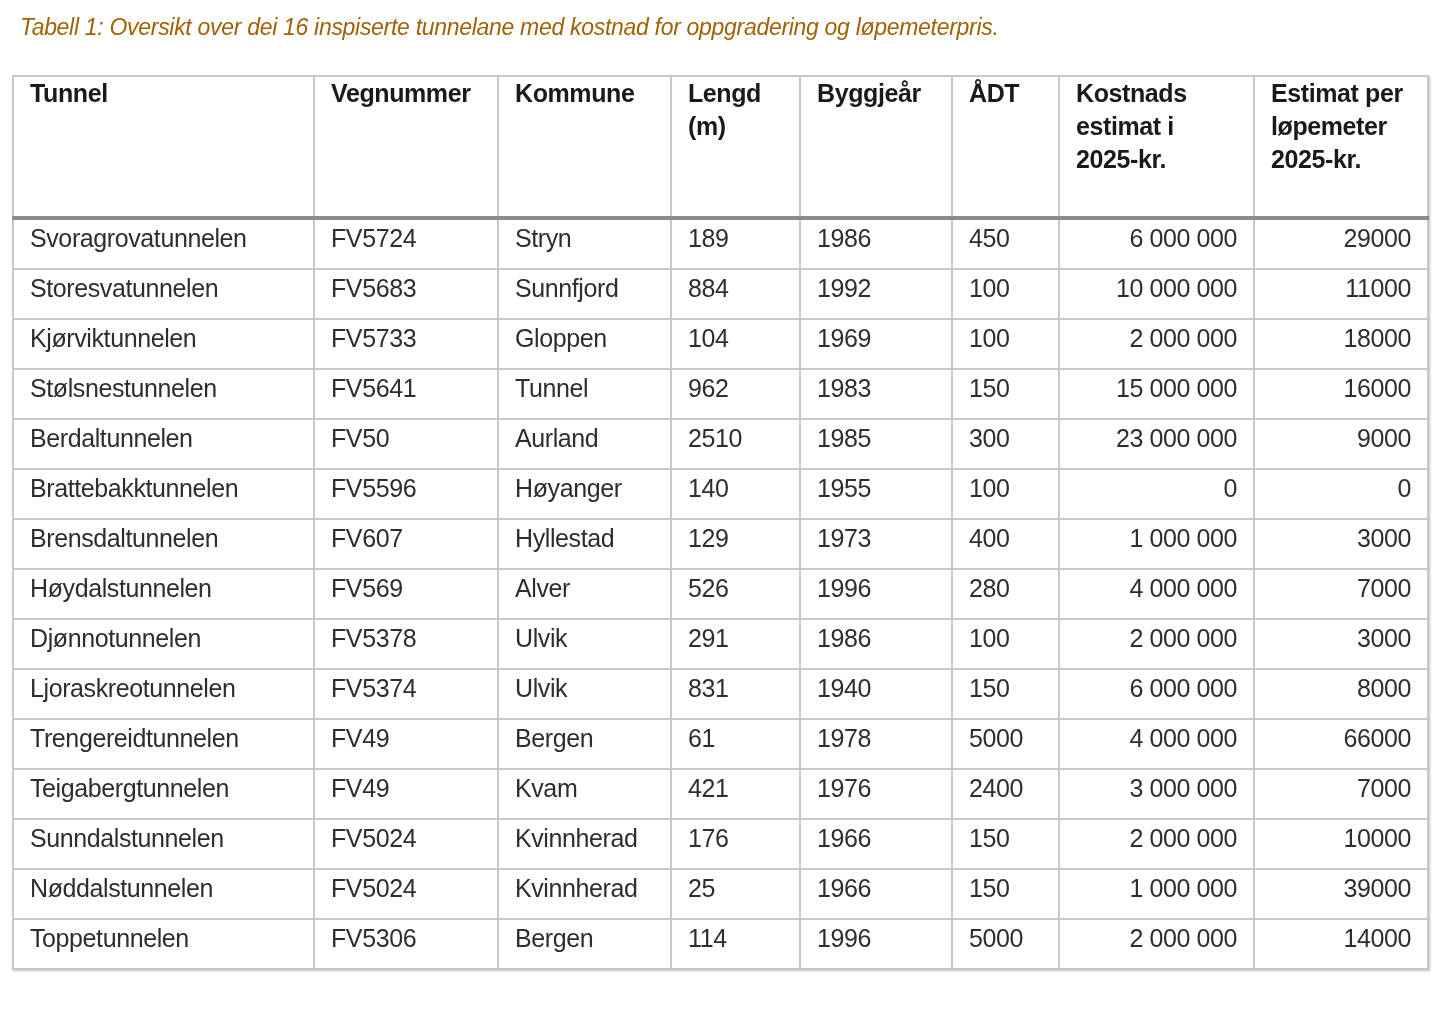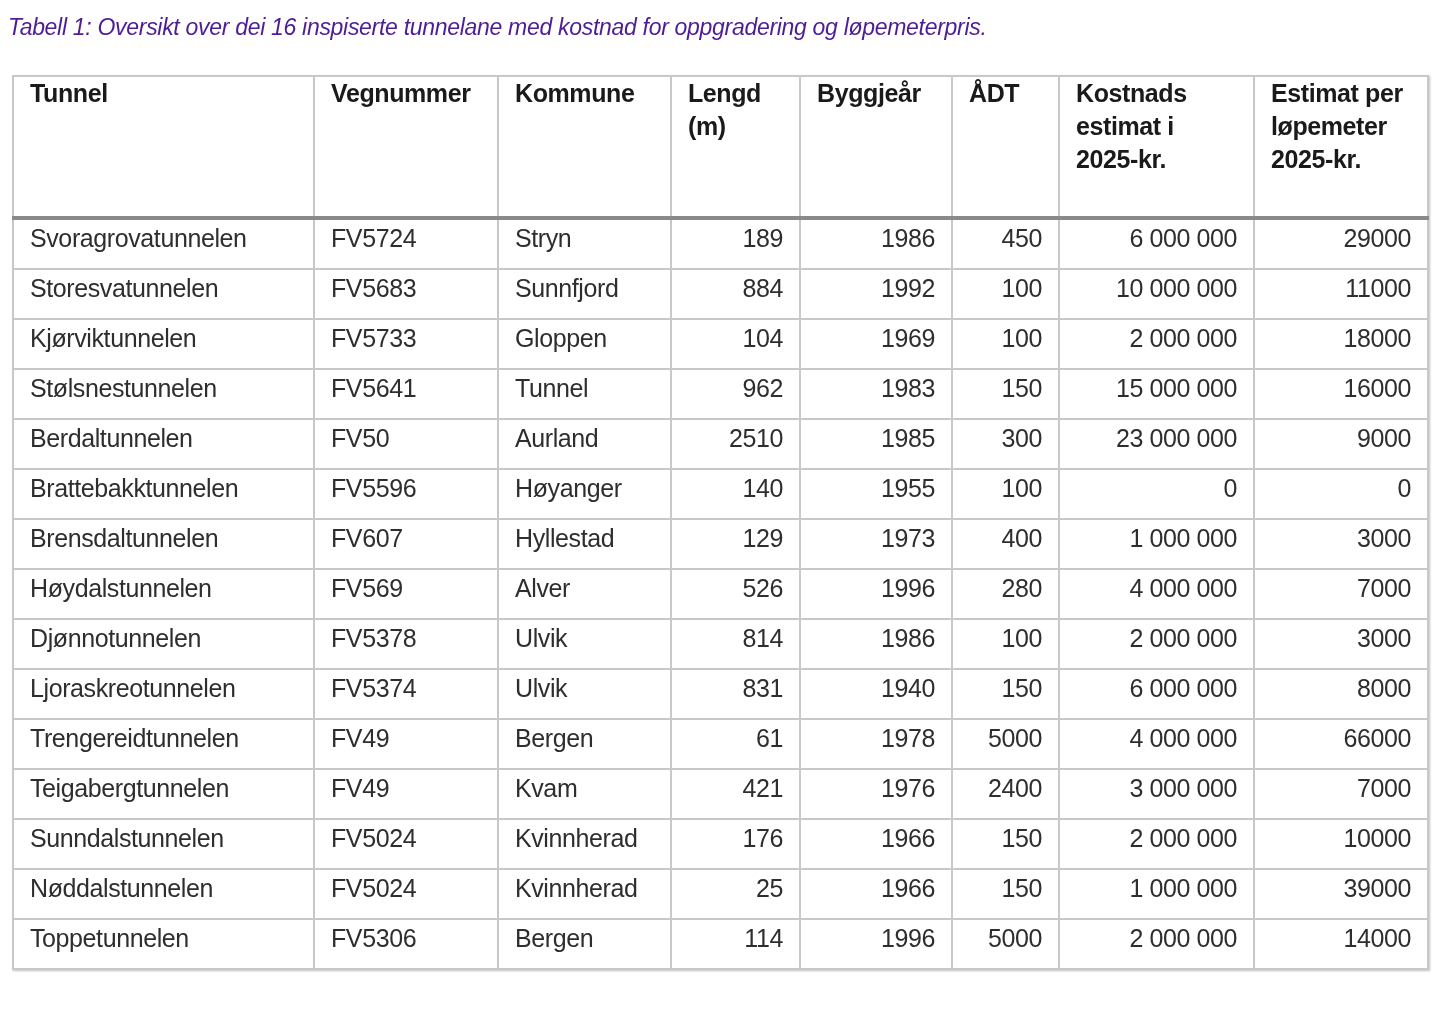--- a/index.html
+++ b/index.html
@@ -1,40 +1,40 @@
 <!DOCTYPE html>
 <html><head>
 <meta charset="utf-8">
 <style>
   html, body { margin: 0; padding: 0; background: #ffffff; }
   body {
     width: 1440px; height: 1021px; overflow: hidden; position: relative;
     font-family: "Liberation Sans", "DejaVu Sans", sans-serif; color: #2b2b2b;
   }
   .caption {
-    position: absolute; left: 8px; top: 14px;
-    font-size: 23px; font-style: italic; color: #4c1d95;
+    position: absolute; left: 20px; top: 14px;
+    font-size: 23px; font-style: italic; color: #a16207;
     letter-spacing: -0.3px; white-space: nowrap;
   }
   table.tunnels {
     position: absolute; left: 12px; top: 75px;
     width: 1415px; border-collapse: collapse; table-layout: fixed;
     box-shadow: 1px 1px 2px rgba(0,0,0,0.25);
   }
   table.tunnels th, table.tunnels td {
     border: 2px solid #c8c8c8; padding: 0 16px; font-size: 25px;
     letter-spacing: -0.4px; white-space: nowrap; overflow: hidden;
   }
   table.tunnels th {
     font-weight: bold; color: #1a1a1a; text-align: left; vertical-align: top;
     height: 139px; line-height: 33px; white-space: normal;
     border-bottom: 4px solid #8a8a8a;
   }
   table.tunnels td { height: 45px; vertical-align: top; padding-top: 3px; line-height: 30px; color: #2e2e2e; }
-  td.num-c { text-align: right; }
+  td.num-c { text-align: left; }
   td.num-r { text-align: right; padding-right: 16px; }
   col.c1 { width: 301px; } col.c2 { width: 184px; } col.c3 { width: 173px; }
   col.c4 { width: 129px; } col.c5 { width: 152px; } col.c6 { width: 107px; }
   col.c7 { width: 195px; } col.c8 { width: 174px; }
 </style>
 </head>
 <body>
 
 <div class="caption">Tabell 1: Oversikt over dei 16 inspiserte tunnelane med kostnad for oppgradering og løpemeterpris.</div>
 
@@ -139,21 +139,21 @@
         <td class="num-c">526</td>
         <td class="num-c">1996</td>
         <td class="num-c">280</td>
         <td class="num-r">4 000 000</td>
         <td class="num-r">7000</td>
       </tr>
       <tr>
         <td>Djønnotunnelen</td>
         <td>FV5378</td>
         <td>Ulvik</td>
-        <td class="num-c">814</td>
+        <td class="num-c">291</td>
         <td class="num-c">1986</td>
         <td class="num-c">100</td>
         <td class="num-r">2 000 000</td>
         <td class="num-r">3000</td>
       </tr>
       <tr>
         <td>Ljoraskreotunnelen</td>
         <td>FV5374</td>
         <td>Ulvik</td>
         <td class="num-c">831</td>

